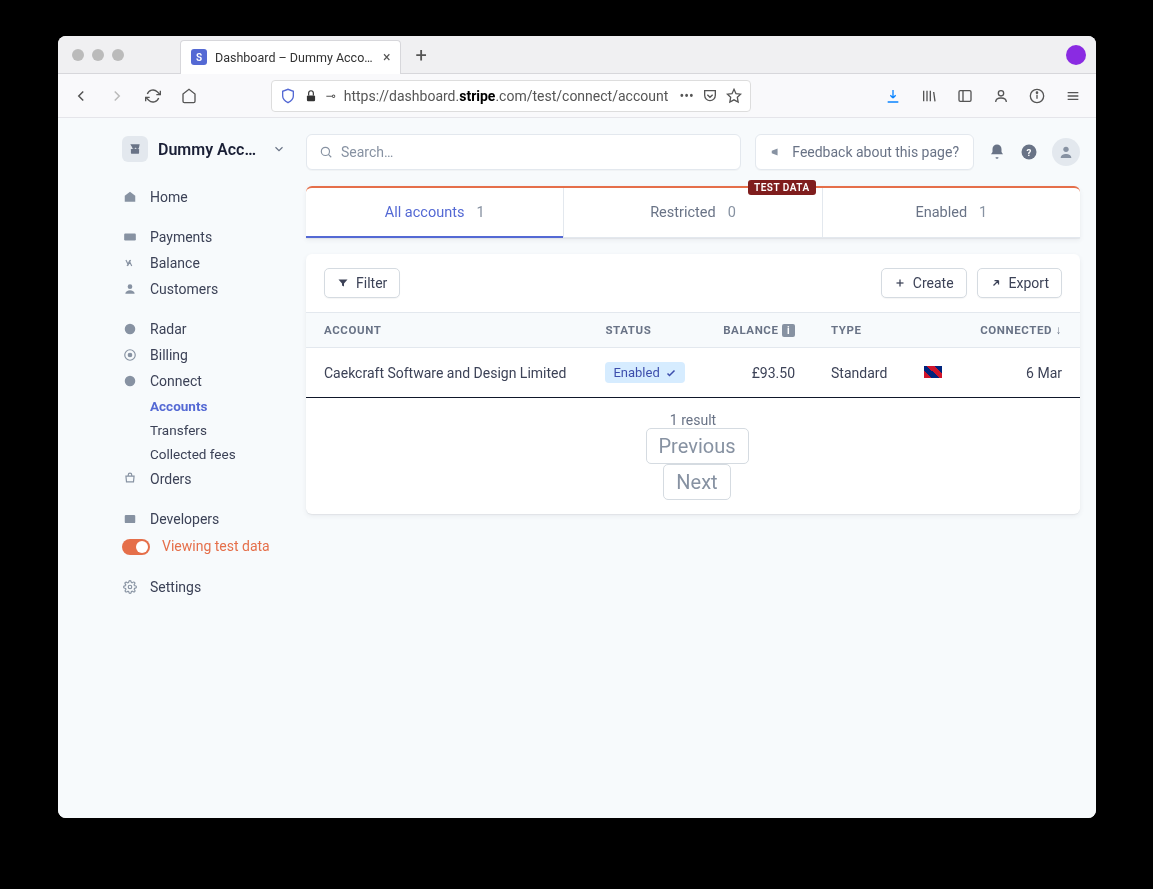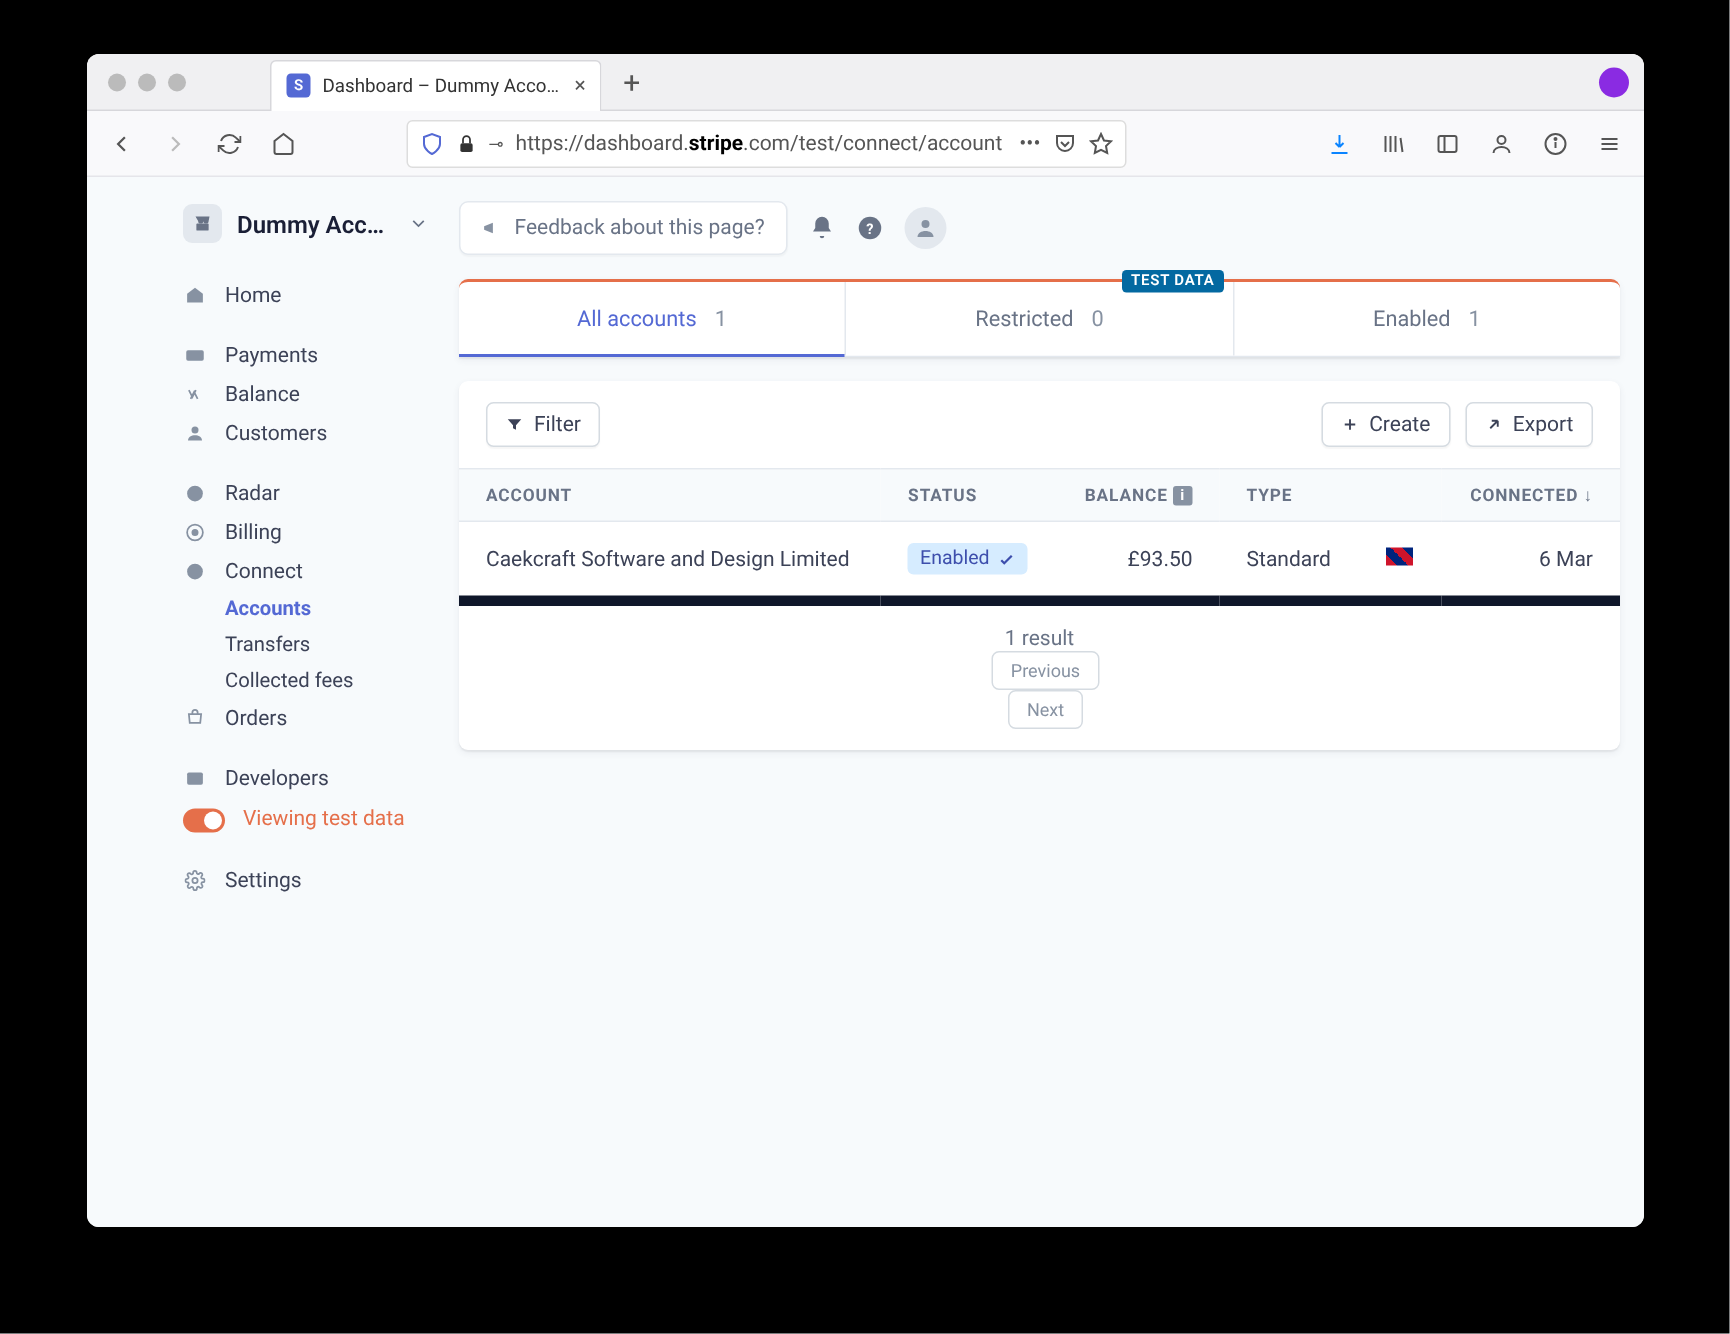--- a/index.html
+++ b/index.html
@@ -42,33 +42,33 @@
   .search { flex:1; height:36px; border:1px solid #e3e8ee; border-radius:6px; background:#fff; display:flex; align-items:center; padding:0 12px; gap:8px; color:#8792a2; font-size:14px; box-shadow: 0 1px 1px rgba(0,0,0,0.03); }
   .feedback { height:36px; border:1px solid #e3e8ee; border-radius:6px; background:#fff; display:flex; align-items:center; padding:0 14px; gap:8px; color:#697386; font-size:14px; cursor:pointer; box-shadow: 0 1px 1px rgba(0,0,0,0.03);}
   .hticons { display:flex; align-items:center; gap:14px; color:#697386; }
   .panel { background:#fff; border-radius:6px; box-shadow: 0 2px 5px rgba(60,66,87,0.08), 0 1px 1px rgba(0,0,0,0.05); }
   .tabs { display:flex; border-bottom:1px solid #e3e8ee; border-top:2px solid #e56f4a; border-radius:6px 6px 0 0; position:relative; margin-bottom:16px; overflow:visible; }
   .tabx { flex:1; text-align:center; padding: 16px 0; font-size:14.5px; color:#697386; cursor:pointer; position:relative; border-right:1px solid #e3e8ee; }
   .tabx:last-child { border-right:none; }
   .tabx.active { color:#5469d4; }
   .tabx.active::after { content:''; position:absolute; left:0; right:0; bottom:-1px; height:2px; background:#5469d4; }
   .tabx .count { margin-left:12px; color:#8792a2; }
-  .test-badge { position:absolute; top:-8px; right:6px; background:#0369a1; color:#fff; font-size:10px; font-weight:600; padding:2px 6px; border-radius:3px; letter-spacing:0.5px; }
+  .test-badge { position:absolute; top:-8px; right:6px; background:#7f1d1d; color:#fff; font-size:10px; font-weight:600; padding:2px 6px; border-radius:3px; letter-spacing:0.5px; }
   .toolbar2 { display:flex; align-items:center; padding:14px 18px; gap:10px; }
   .btn { border:1px solid #d5dbe1; border-radius:5px; background:#fff; padding:6px 12px; font-size:14px; color:#3c4257; display:flex; align-items:center; gap:7px; cursor:pointer; box-shadow:0 1px 1px rgba(0,0,0,0.04); }
   .spacer { flex:1; }
   table { width:100%; border-collapse:collapse; }
   thead th { text-align:left; font-size:11.5px; font-weight:700; letter-spacing:0.6px; color:#697386; padding:10px 18px; border-top:1px solid #e3e8ee; border-bottom:1px solid #e3e8ee; background:#f7fafc; }
   thead th.right { text-align:right; }
-  tbody td { padding:14px 18px; font-size:14px; color:#3c4257; border-bottom:7px solid #0f172a; }
+  tbody td { padding:14px 18px; font-size:14px; color:#3c4257; border-bottom:1px solid #0f172a; }
   tbody td.right { text-align:right; }
   .status-badge { background:#d6ecff; color:#3d4eac; border-radius:4px; padding:3px 8px; font-size:13px; display:inline-flex; align-items:center; gap:5px; }
   .flag { display:inline-block; width:18px; height:12px; background: linear-gradient(45deg, #cf142b 25%, #00247d 25%, #00247d 50%, #cf142b 50%, #cf142b 75%, #00247d 75%); position:relative; }
   .footer { display:flex; align-items:center; padding:14px 18px; font-size:14px; color:#697386;flex-direction:column; }
-  .pagebtn { border:1px solid #d5dbe1; border-radius:5px; background:#fff; padding:5px 12px; font-size:12px; color:#8792a2; margin-left:8px; cursor:pointer; }
+  .pagebtn { border:1px solid #d5dbe1; border-radius:5px; background:#fff; padding:5px 12px; font-size:20px; color:#8792a2; margin-left:8px; cursor:pointer; }
   .avatar { width:28px; height:28px; border-radius:50%; background:#e3e8ee; display:flex; align-items:center; justify-content:center; color:#8792a2; }
   svg { display:block; }
 </style>
 </head>
 <body>
 
 <div class="window">
 
   <div class="tabbar">
     <div class="traffic">
@@ -289,20 +289,29 @@
                 <path d="M19.4 15a1.7 1.7 0 00.3 1.8l.1.1a2 2 0 11-2.8 2.8l-.1-.1a1.7 1.7 0 00-1.8-.3 1.7 1.7 0 00-1 1.5V21a2 2 0 11-4 0v-.1a1.7 1.7 0 00-1-1.5 1.7 1.7 0 00-1.8.3l-.1.1a2 2 0 11-2.8-2.8l.1-.1a1.7 1.7 0 00.3-1.8 1.7 1.7 0 00-1.5-1H3a2 2 0 110-4h.1a1.7 1.7 0 001.5-1 1.7 1.7 0 00-.3-1.8l-.1-.1a2 2 0 112.8-2.8l.1.1a1.7 1.7 0 001.8.3h0a1.7 1.7 0 001-1.5V3a2 2 0 114 0v.1a1.7 1.7 0 001 1.5 1.7 1.7 0 001.8-.3l.1-.1a2 2 0 112.8 2.8l-.1.1a1.7 1.7 0 00-.3 1.8v0a1.7 1.7 0 001.5 1H21a2 2 0 110 4h-.1a1.7 1.7 0 00-1.5 1z"></path>
               </svg>
             </span>
             <span>Settings</span>
           </div>
       </div>
     </div>
 
     <div class="main">
       <div class="topbar">
+        <div class="search">
+          <span>
+              <svg width="14" height="14" viewBox="0 0 24 24" fill="none" stroke="currentColor" stroke-width="2">
+                <circle cx="11" cy="11" r="7"></circle>
+                <line x1="21" y1="21" x2="16" y2="16"></line>
+              </svg>
+            </span>
+          <span>Search…</span>
+        </div>
         <div class="feedback">
           <span>
               <svg width="14" height="14" viewBox="0 0 24 24" fill="currentColor" style="color:#8792a2">
                 <path d="M3 10v4l10 4V6z"></path>
               </svg>
             </span>
           <span>Feedback about this page?</span>
         </div>
         <div class="hticons">
           <span>

